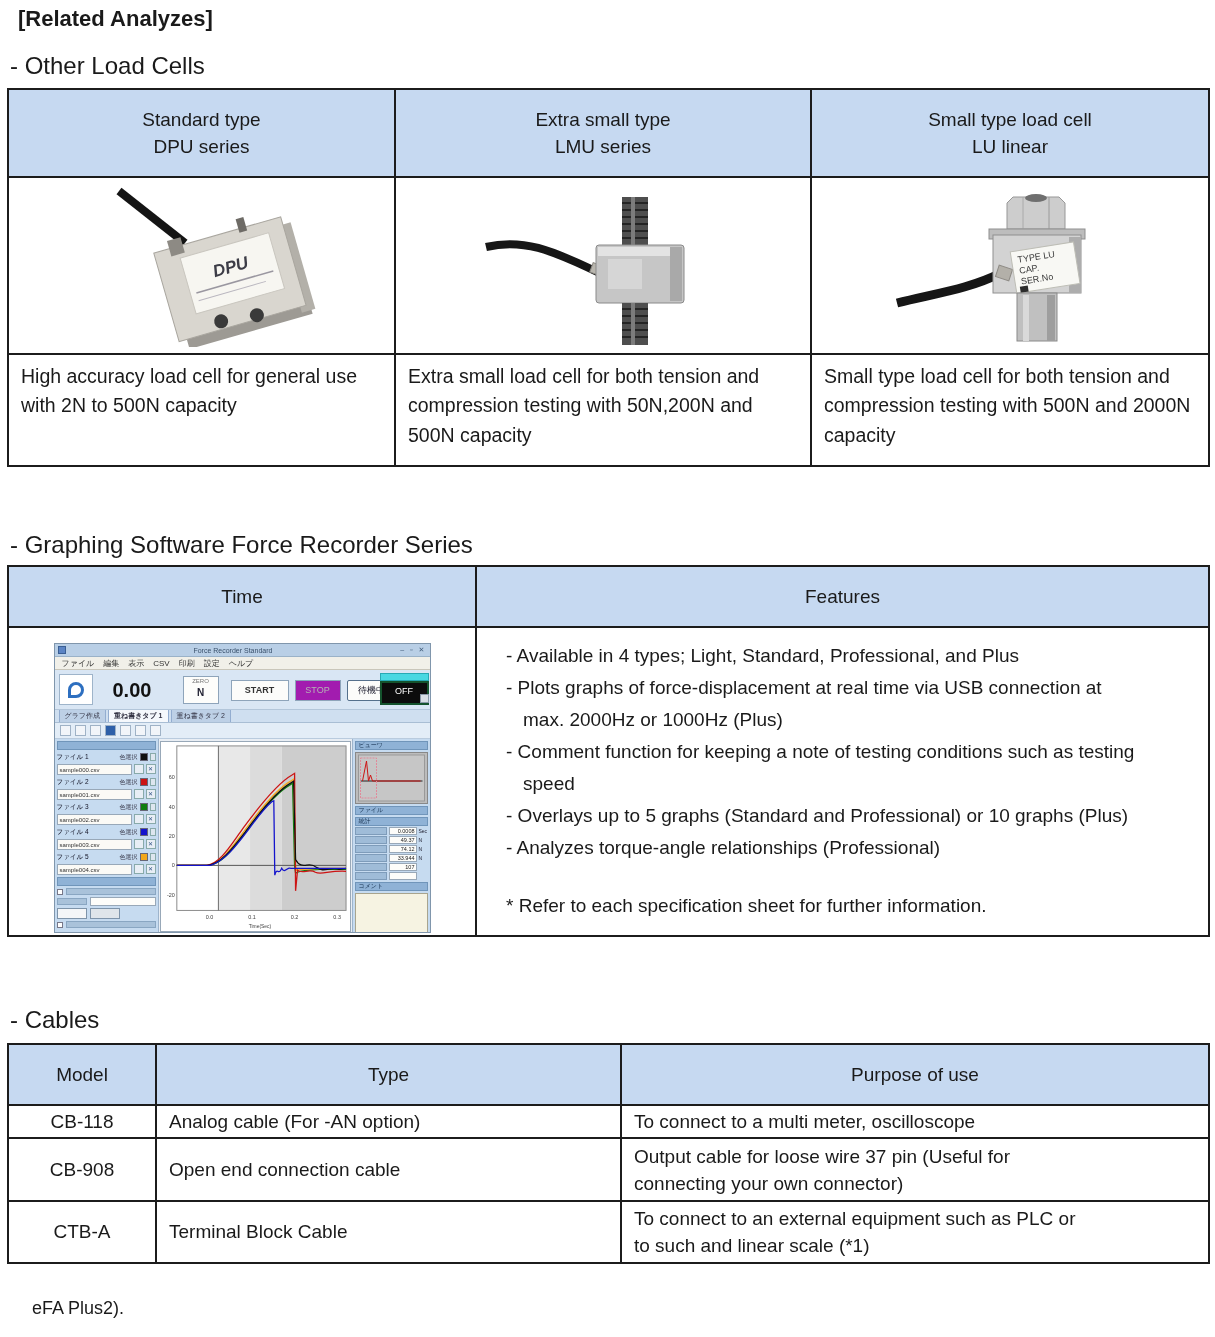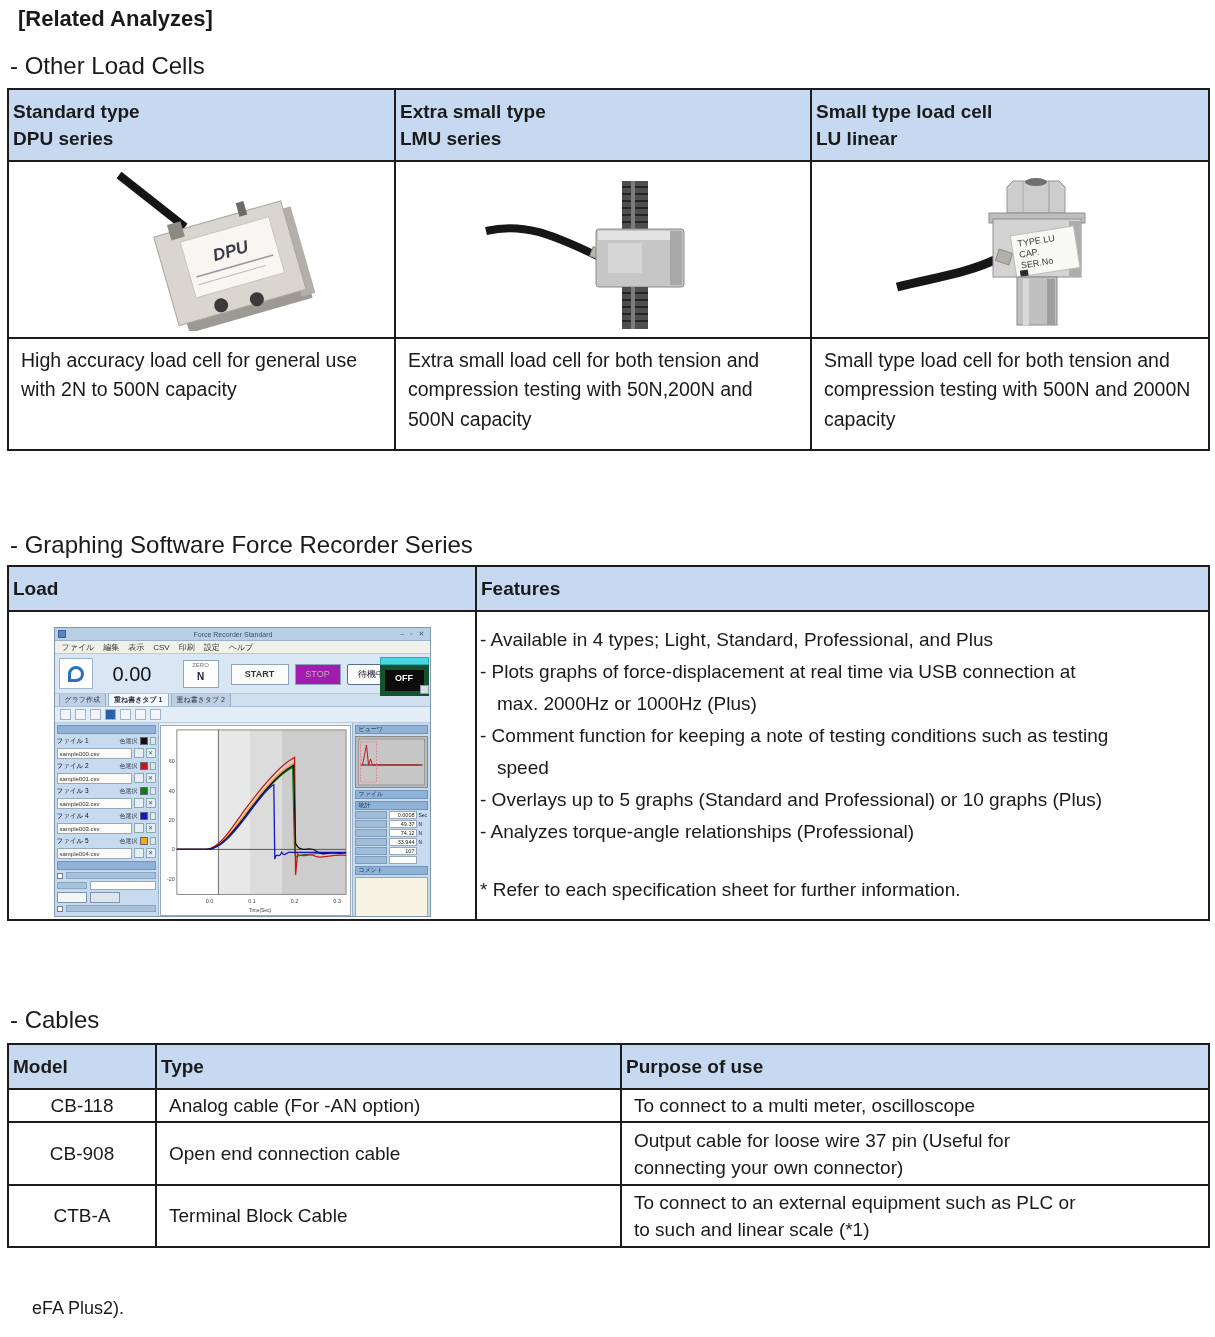--- a/index.html
+++ b/index.html
@@ -6,26 +6,26 @@
   * { box-sizing:border-box; }
   html,body { margin:0; padding:0; background:#fff; }
   body { font-family:"Liberation Sans", sans-serif; color:#1a1a1a; }
   #canvas { position:relative; width:1215px; height:1337px; background:#fff; overflow:hidden; }
 
   .page-title { position:absolute; left:18px; top:6px; font-size:22px; font-weight:bold; }
   .sec-title  { position:absolute; font-size:24px; }
 
   table.doc { position:absolute; border-collapse:collapse; table-layout:fixed; }
   table.doc th, table.doc td { border:2px solid var(--tborder); }
-  table.doc th { background:var(--header-bg); font-weight:bold; font-size:19px; text-align:left; line-height:27px; padding:8px 4px; }
+  table.doc th { background:var(--header-bg); font-weight:normal; font-size:19px; text-align:center; line-height:27px; padding:16px 4px; }
   .desc-cell { vertical-align:top; padding:7px 12px; font-size:19.5px; line-height:1.5; }
   .photo-cell { text-align:center; vertical-align:middle; padding:0; background:#fff; }
 
   
-  .features-cell { vertical-align:top; padding:12px 10px 10px 3px; font-size:19px; }
+  .features-cell { vertical-align:top; padding:12px 10px 10px 29px; font-size:19px; }
   .feat-line { line-height:32px; white-space:nowrap; }
   .feat-line.cont { padding-left:17px; }
   .feat-note { line-height:32px; margin-top:26px; }
 
   
   .c-model { text-align:center; font-size:19px; }
   .c-type, .c-purpose { text-align:left; font-size:19px; padding:2px 12px; }
   .c-purpose div { line-height:27px; }
 
   .footnote { position:absolute; left:10px; top:1297px; font-size:18px; line-height:22px; }
@@ -36,31 +36,31 @@
   .fr-window { position:relative; width:377px; height:290px; margin:15px auto 0; border:1px solid #8096ac;
                background:#e9eef4; font-size:7px; color:#223; overflow:hidden; }
   .fr-titlebar { height:13px; background:#b9cfe6; border-bottom:1px solid #9ab2c8; display:flex; align-items:center; padding:0 3px; }
   .fr-title { flex:1; text-align:center; font-size:7px; color:#39506b; }
   .fr-appicon { width:8px; height:8px; background:#5b84c4; border:1px solid #3a5f94; }
   .fr-winbtns { font-size:7px; color:#46607e; letter-spacing:2px; }
   .fr-menubar { height:13px; background:#f1f0e9; border-bottom:1px solid #c9c6ba; display:flex; gap:9px; align-items:center; padding:0 7px; font-size:8px; color:#333; }
   .fr-toolbar { position:relative; height:40px; background:#d9e6f4; border-bottom:1px solid #b3c6da; }
   .fr-logo { position:absolute; left:4px; top:4px; width:34px; height:31px; background:#fff; border:1px solid #9eb4ca; display:flex; align-items:center; justify-content:center; }
   .fr-logo span { display:block; width:16px; height:16px; border:3px solid #2d6fc0; border-radius:50% 50% 50% 0; }
-  .fr-value { position:absolute; left:58px; top:9px; font-size:20px; font-weight:normal; color:#111; }
+  .fr-value { position:absolute; left:58px; top:9px; font-size:20px; font-weight:bold; color:#111; }
   .fr-zero { position:absolute; left:128px; top:6px; width:36px; height:28px; background:#fdfdfb; border:1px solid #8ea4ba; text-align:center; }
   .fr-zero .z { font-size:6px; color:#777; line-height:9px; }
   .fr-zero .n { font-size:10px; font-weight:bold; line-height:14px; }
   .fr-btn { position:absolute; top:10px; height:21px; background:#fcfcfa; border:1px solid #8ea4ba; text-align:center; line-height:19px; }
   .fr-start { left:176px; width:58px; font-size:9px; font-weight:bold; color:#333; }
   .fr-stop  { left:240px; width:46px; font-size:9px; color:#b4b4b4; background:#a21caf; }
   .fr-standby { left:292px; width:50px; font-size:9px; border:1px solid #55708c; border-radius:2px; }
   .fr-power { position:absolute; left:325px; top:3px; width:49px; }
   .fr-power .cy { height:8px; background:#49d8e2; border:1px solid #27aab4; }
-  .fr-power .bk { height:31px; background:#0c0c0c; color:#fff; font-size:9px; font-weight:bold; text-align:center; line-height:17px; border:5px solid #14532d; }
+  .fr-power .bk { height:24px; background:#0c0c0c; color:#fff; font-size:9px; font-weight:normal; text-align:center; line-height:17px; border:2px solid #14532d; }
   .fr-power .sq { position:absolute; right:-0px; bottom:2px; width:9px; height:9px; background:#d7dde4; border:1px solid #8a98a8; }
   .fr-tabs { height:13px; background:#cfdff0; border-bottom:1px solid #a9bed4; display:flex; align-items:flex-end; padding-left:4px; gap:2px; }
   .fr-tab { font-size:7px; padding:1px 5px; background:#bdd0e6; border:1px solid #93add0; border-bottom:none; color:#334; }
   .fr-tab.active { background:#f5f8fc; font-weight:bold; }
   .fr-iconrow { height:16px; background:#e3edf7; border-bottom:1px solid #b9cbde; display:flex; align-items:center; gap:4px; padding-left:5px; }
   .fr-ic { width:11px; height:11px; background:#f2f5f9; border:1px solid #9fb2c6; }
   .fr-ic.on { background:#2d5fa8; }
   .fr-main { display:flex; height:195px; }
   .fr-left { width:104px; background:#c6dbf0; border-right:1px solid #9db4cc; padding-bottom:2px; overflow:hidden; }
   .strip { height:9px; background:#8fb2d6; border:1px solid #7095ba; margin:2px 2px 0; font-size:6px; color:#15304e; display:flex; align-items:center; padding-left:3px; }
@@ -219,21 +219,21 @@
 
   <div class="sec-title" style="left:10px; top:531px;">- Graphing Software Force Recorder Series</div>
 
   <table class="doc" style="left:7px; top:565px; width:1201px;">
     <colgroup>
         <col style="width:468px">
         <col style="width:733px">
       </colgroup>
     <tbody>
         <tr style="height:36px">
-      <th>Load</th>
+      <th>Time</th>
       <th>Features</th>
     </tr>
     <tr style="height:309px">
       <td class="img-cell">
 
         <div class="fr-window">
           <div class="fr-titlebar">
             <span class="fr-appicon"></span>
             <span class="fr-title">Force Recorder Standard</span>
             <span class="fr-winbtns">– ▫ ✕</span>

